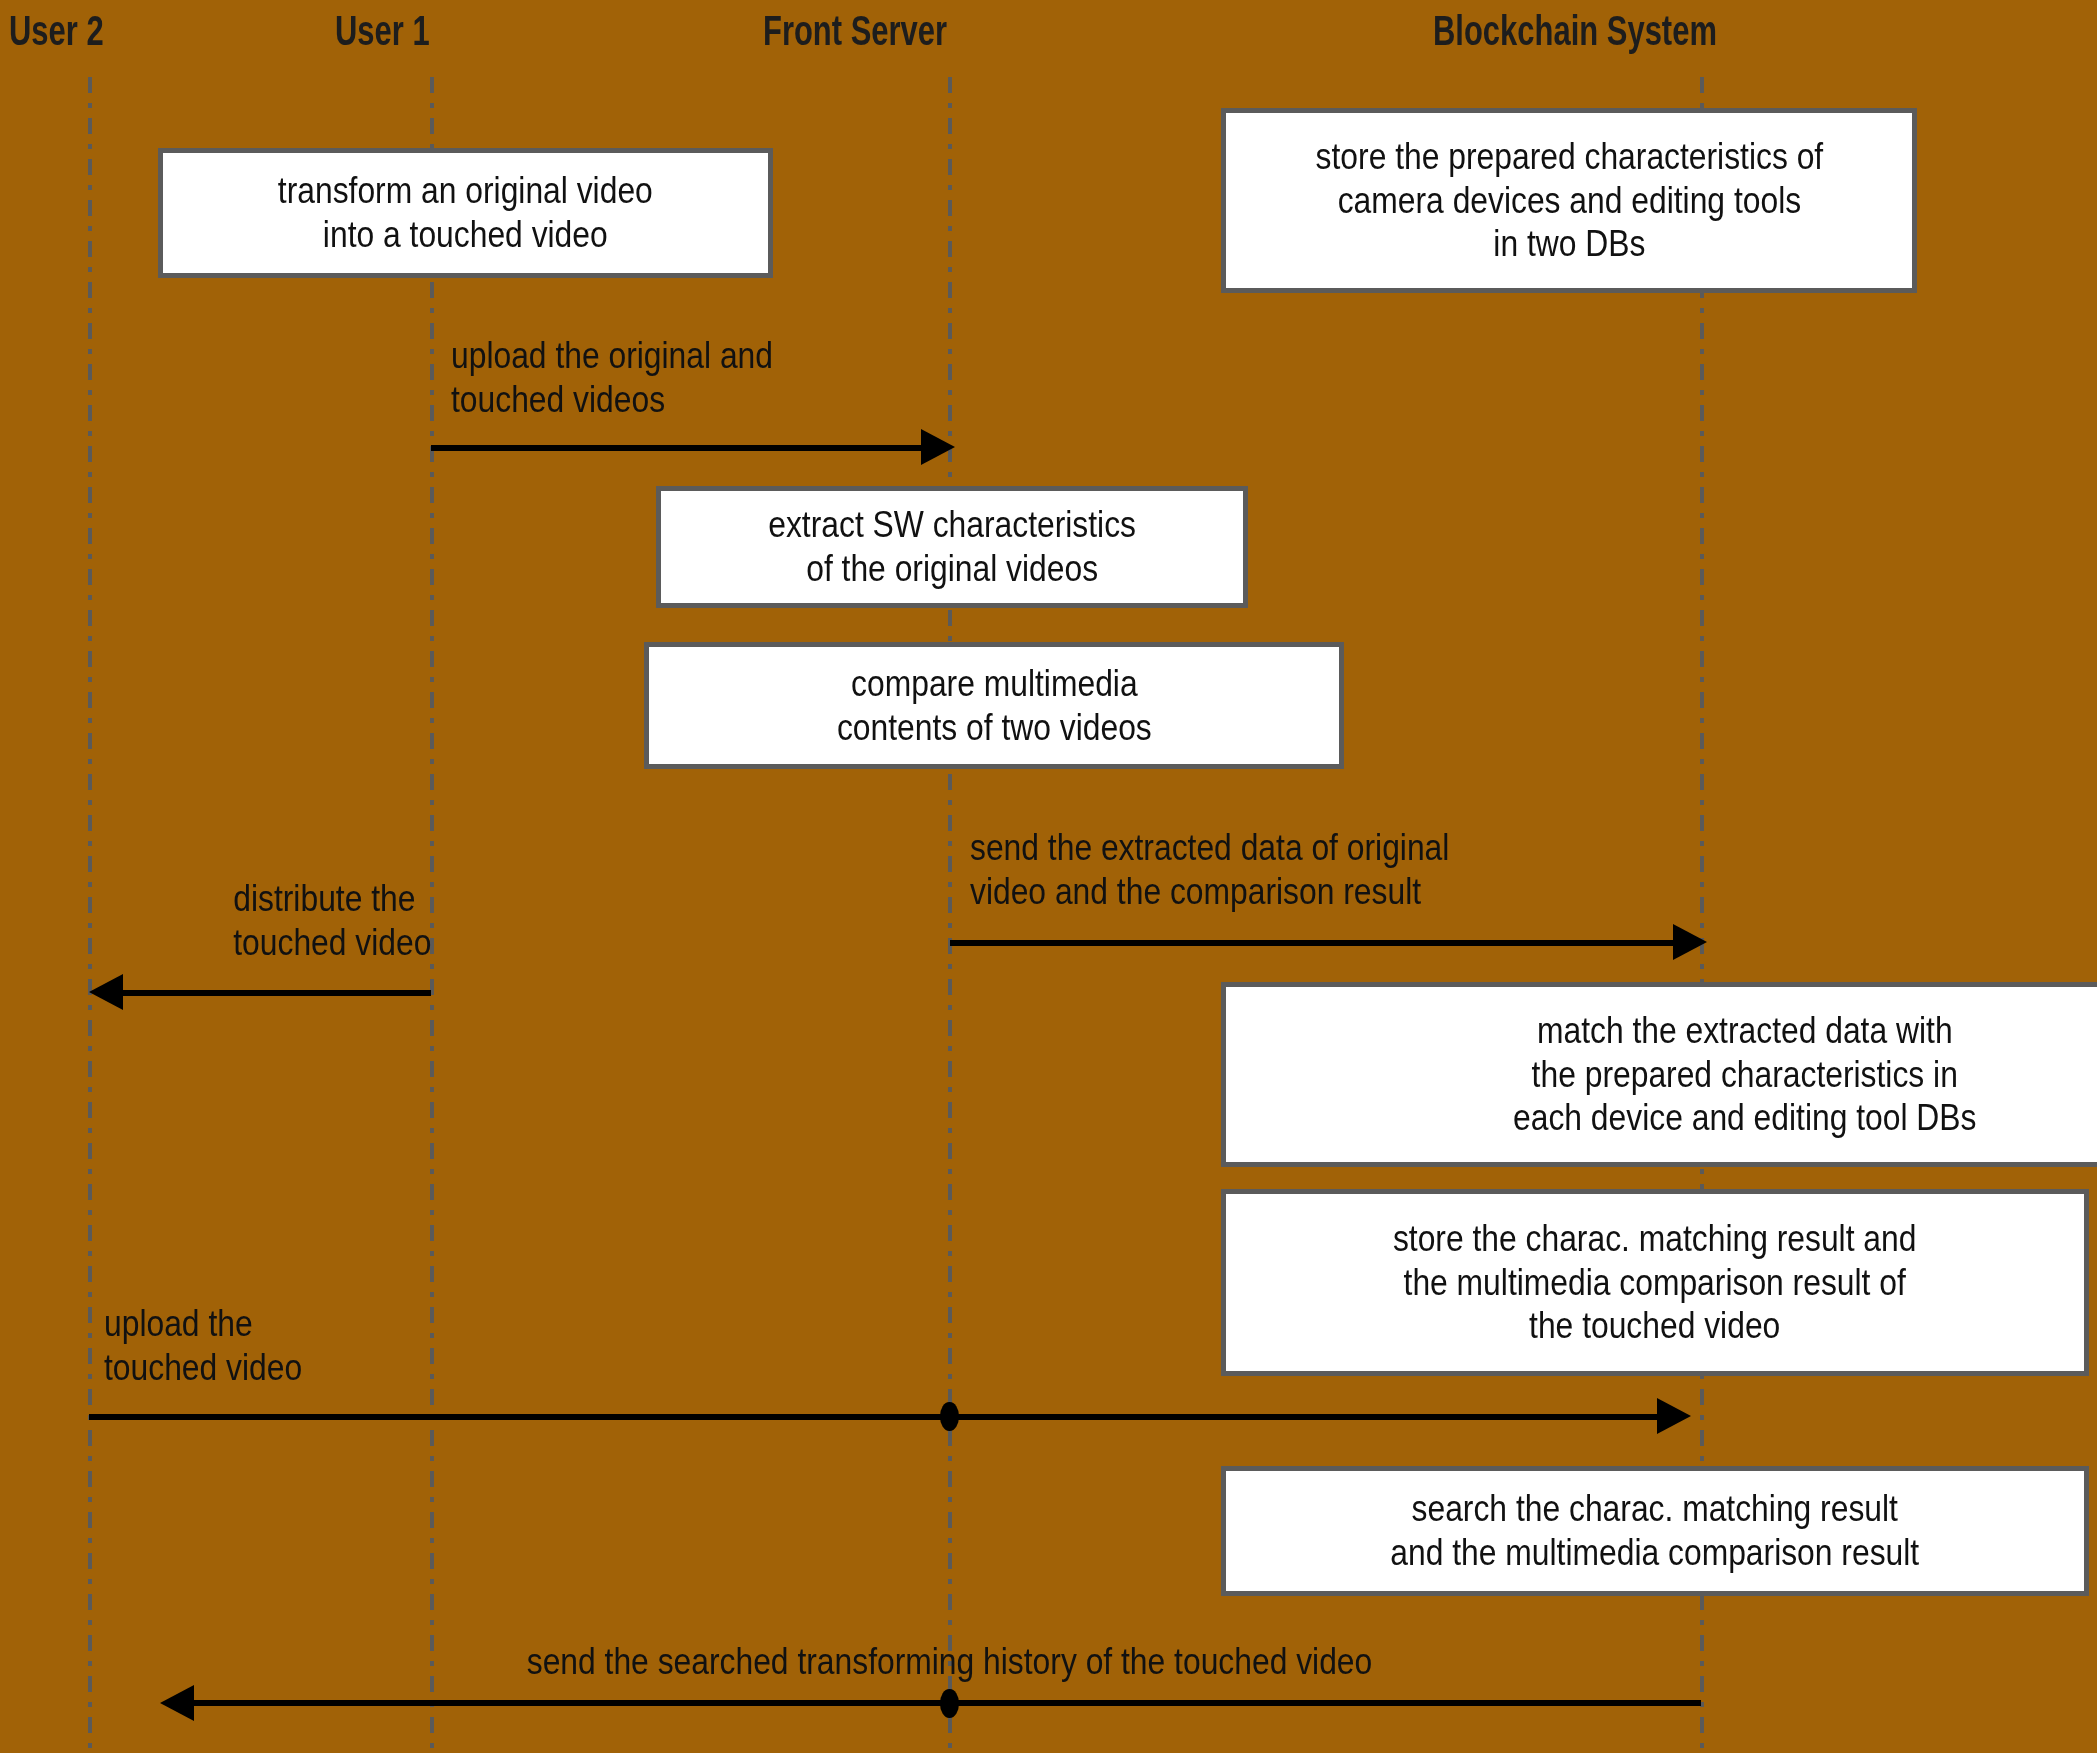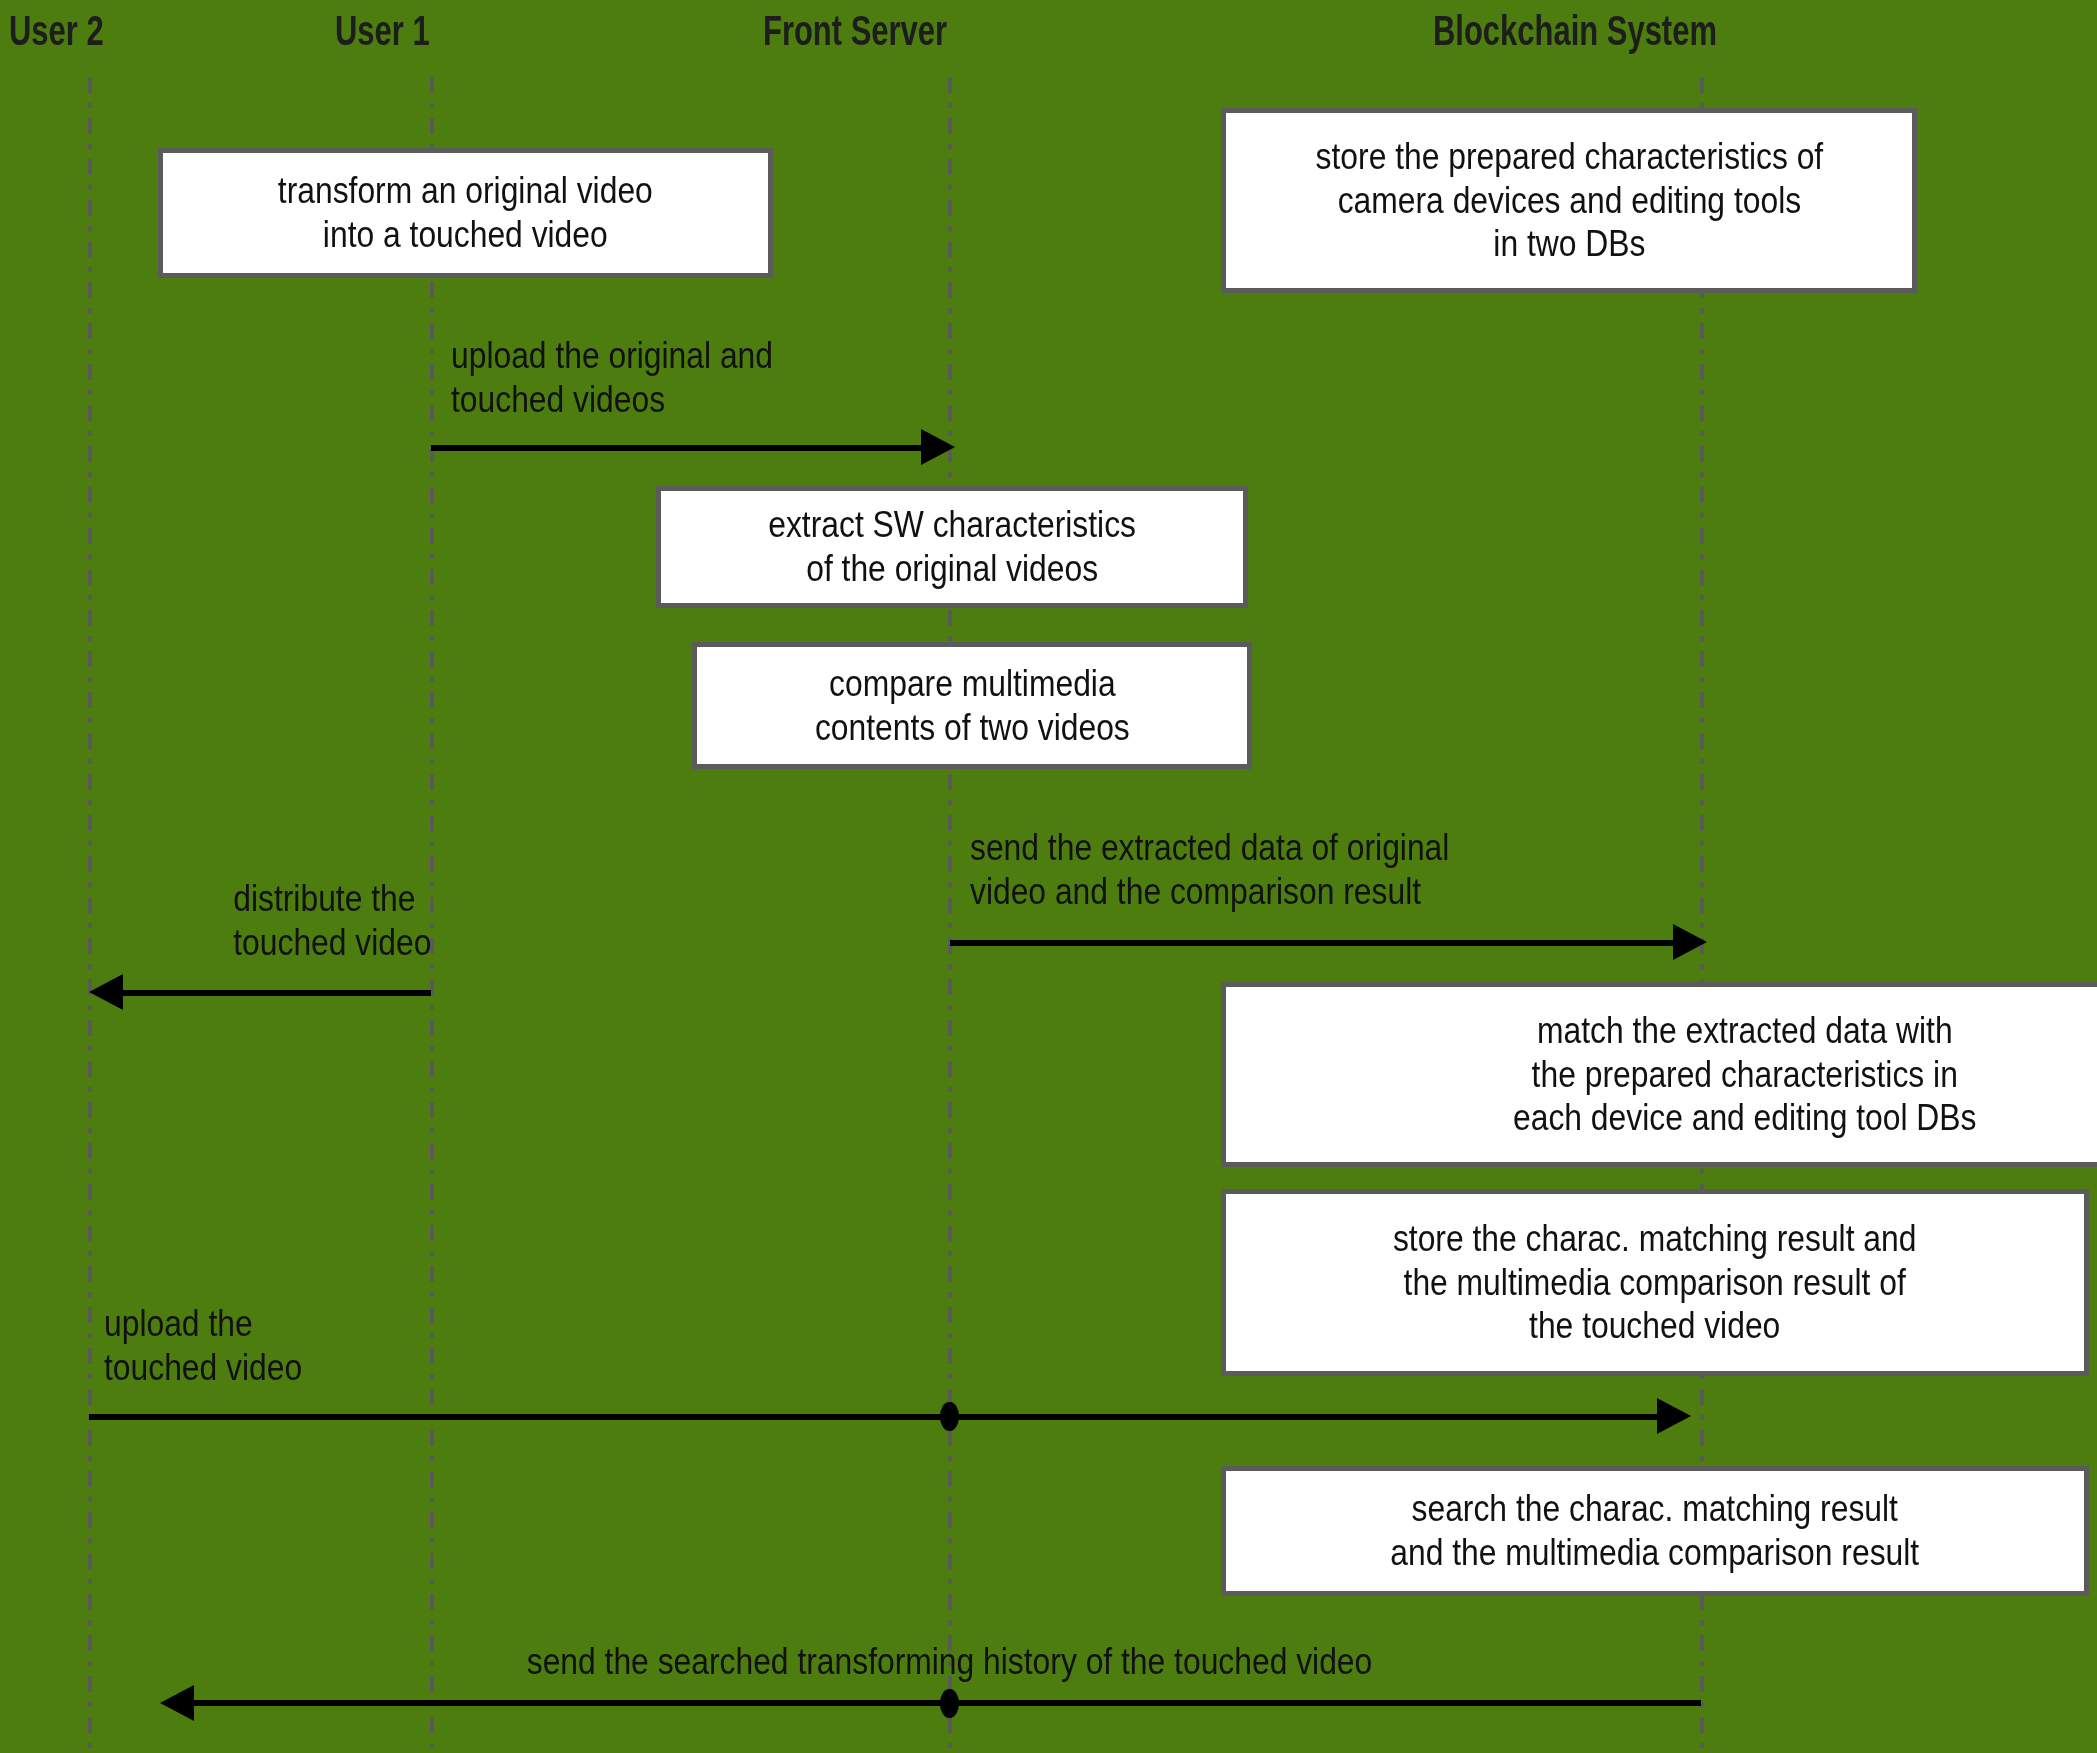--- a/index.html
+++ b/index.html
@@ -4,21 +4,21 @@
 <style>
   html, body {
     margin: 0;
     padding: 0;
     background: #ffffff;
   }
   #canvas {
     position: relative;
     width: 2097px;
     height: 1753px;
-    background: #4d7c0f;
+    background: #a16207;
     font-family: "Liberation Sans", sans-serif;
     overflow: hidden;
   }
 
   
   .actor-label {
     position: absolute;
     font-weight: bold;
     font-size: 43px;
     color: #1d1d1d;
@@ -126,21 +126,21 @@
     </div>
     <div class="box" style="left: 1221px; top: 108px; width: 696px; height: 185px;">
       <div class="box-text">store the prepared characteristics of
 camera devices and editing tools
 in two DBs</div>
     </div>
     <div class="box" style="left: 656px; top: 486px; width: 592px; height: 122px;">
       <div class="box-text">extract SW characteristics
 of the original videos</div>
     </div>
-    <div class="box" style="left: 692px; top: 642px; width: 560px; height: 127px;">
+    <div class="box" style="left: 644px; top: 642px; width: 700px; height: 127px;">
       <div class="box-text">compare multimedia
 contents of two videos</div>
     </div>
     <div class="box" style="left: 1221px; top: 982px; width: 1048px; height: 185px;">
       <div class="box-text">match the extracted data with
 the prepared characteristics in
 each device and editing tool DBs</div>
     </div>
     <div class="box" style="left: 1221px; top: 1189px; width: 868px; height: 187px;">
       <div class="box-text">store the charac. matching result and

